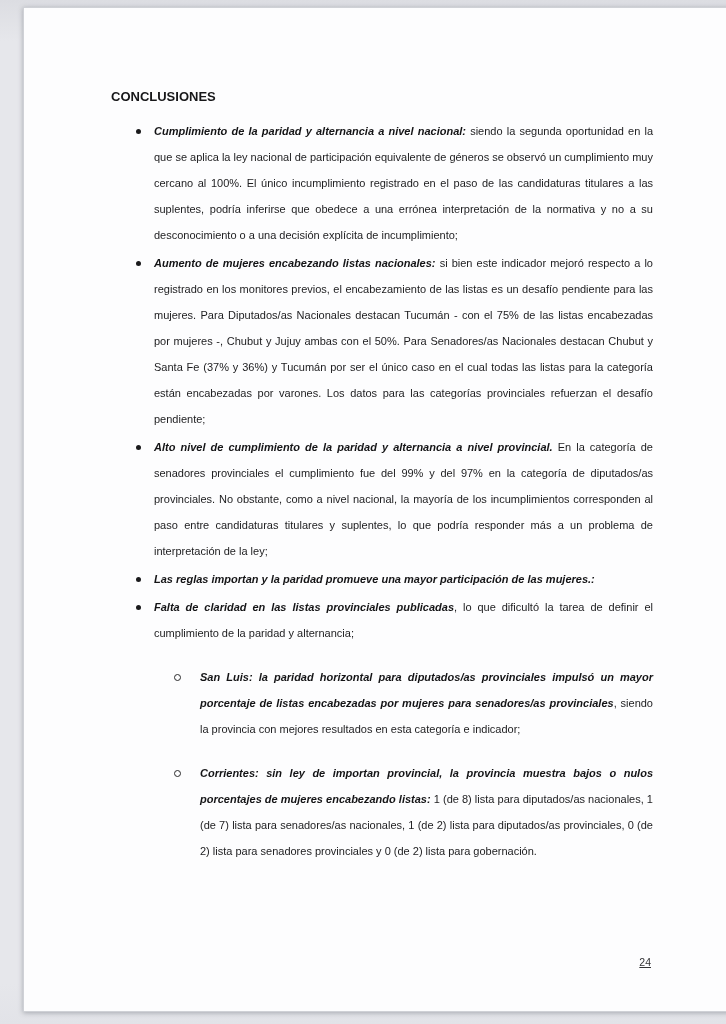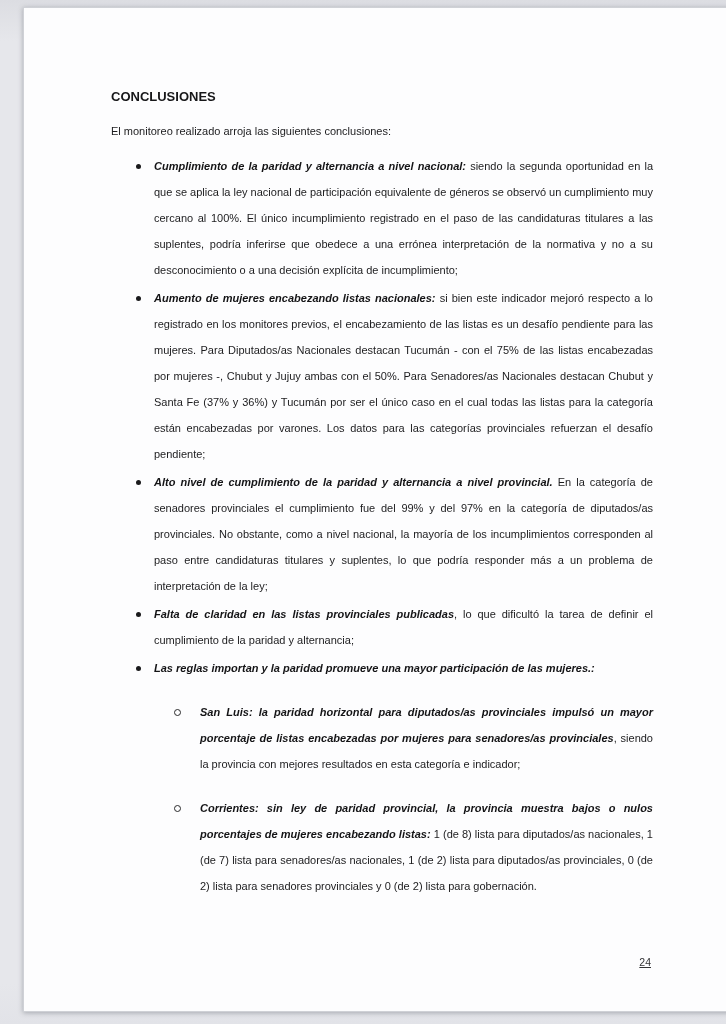--- a/index.html
+++ b/index.html
@@ -94,54 +94,53 @@
 </style>
 </head>
 <body>
 
 <div class="backdrop">
   <div class="page">
     <div class="content">
 
       <h1 class="doc-title">CONCLUSIONES</h1>
 
-      <p class="intro">El monitoreo realizado arroja las siguientes conclusiones:</p>
 
       <div class="bullet">
         <span class="marker-dot"></span>
         <p class="btext"><b>Cumplimiento de la paridad y alternancia a nivel nacional:</b><span> siendo la segunda oportunidad en la que se aplica la ley nacional de participación equivalente de géneros se observó un cumplimiento muy cercano al 100%. El único incumplimiento registrado en el paso de las candidaturas titulares a las suplentes, podría inferirse que obedece a una errónea interpretación de la normativa y no a su desconocimiento o a una decisión explícita de incumplimiento;</span></p>
       </div>
 
       <div class="bullet">
         <span class="marker-dot"></span>
         <p class="btext"><b>Aumento de mujeres encabezando listas nacionales:</b><span> si bien este indicador mejoró respecto a lo registrado en los monitores previos, el encabezamiento de las listas es un desafío pendiente para las mujeres. Para Diputados/as Nacionales destacan Tucumán - con el 75% de las listas encabezadas por mujeres -, Chubut y Jujuy ambas con el 50%. Para Senadores/as Nacionales destacan Chubut y Santa Fe (37% y 36%) y Tucumán por ser el único caso en el cual todas las listas para la categoría están encabezadas por varones. Los datos para las categorías provinciales refuerzan el desafío pendiente;</span></p>
       </div>
 
       <div class="bullet">
         <span class="marker-dot"></span>
         <p class="btext"><b>Alto nivel de cumplimiento de la paridad y alternancia a nivel provincial.</b><span> En la categoría de senadores provinciales el cumplimiento fue del 99% y del 97% en la categoría de diputados/as provinciales. No obstante, como a nivel nacional, la mayoría de los incumplimientos corresponden al paso entre candidaturas titulares y suplentes, lo que podría responder más a un problema de interpretación de la ley;</span></p>
       </div>
 
       <div class="bullet">
         <span class="marker-dot"></span>
-        <p class="btext"><b>Falta de claridad en las listas provinciales publicadas</b><span>, lo que dificultó la tarea de definir el cumplimiento de la paridad y alternancia;</span></p>
+        <p class="btext"><b>Las reglas importan y la paridad promueve una mayor participación de las mujeres.:</b><span></span></p>
       </div>
 
       <div class="bullet">
         <span class="marker-dot"></span>
-        <p class="btext"><b>Las reglas importan y la paridad promueve una mayor participación de las mujeres.:</b><span></span></p>
+        <p class="btext"><b>Falta de claridad en las listas provinciales publicadas</b><span>, lo que dificultó la tarea de definir el cumplimiento de la paridad y alternancia;</span></p>
       </div>
 
       <div class="bullet sub">
         <span class="marker-circle"></span>
         <p class="btext"><b>San Luis: la paridad horizontal para diputados/as provinciales impulsó un mayor porcentaje de listas encabezadas por mujeres para senadores/as provinciales</b><span>, siendo la provincia con mejores resultados en esta categoría e indicador;</span></p>
       </div>
 
       <div class="bullet sub">
         <span class="marker-circle"></span>
-        <p class="btext"><b>Corrientes: sin ley de paridad provincial, la provincia muestra bajos o nulos porcentajes de mujeres encabezando listas:</b><span> 1 (de 8) lista para diputados/as nacionales, 1 (de 7) lista para senadores/as nacionales, 1 (de 2) lista para diputados/as provinciales, 0 (de 2) lista para senadores provinciales y 0 (de 2) lista para gobernación.</span></p>
+        <p class="btext"><b>Corrientes: sin ley de importan provincial, la provincia muestra bajos o nulos porcentajes de mujeres encabezando listas:</b><span> 1 (de 8) lista para diputados/as nacionales, 1 (de 7) lista para senadores/as nacionales, 1 (de 2) lista para diputados/as provinciales, 0 (de 2) lista para senadores provinciales y 0 (de 2) lista para gobernación.</span></p>
       </div>
 
     </div>
 
     <div class="page-number">24</div>
   </div>
 </div>
 
 </body></html>

